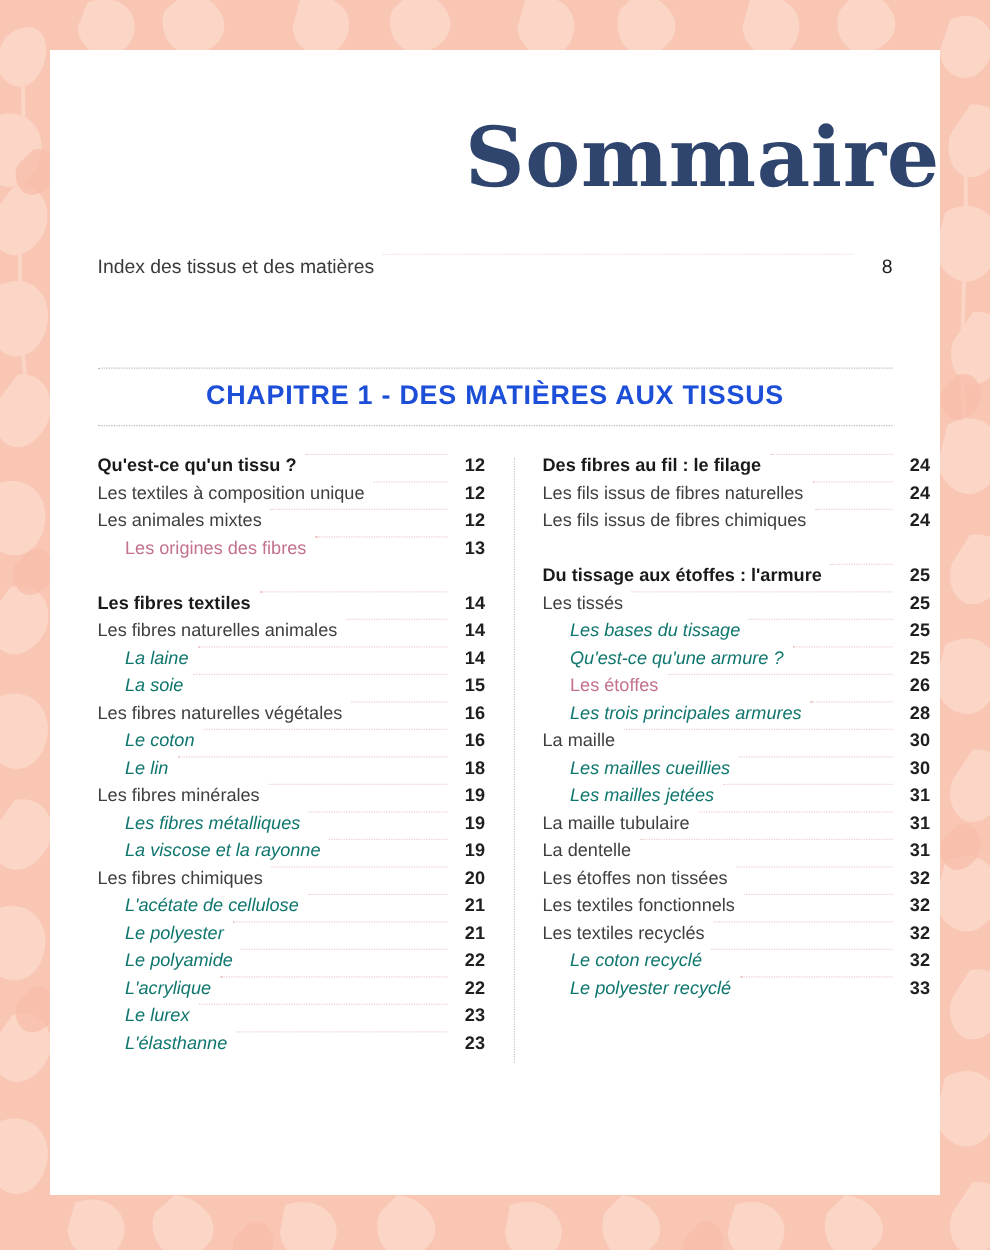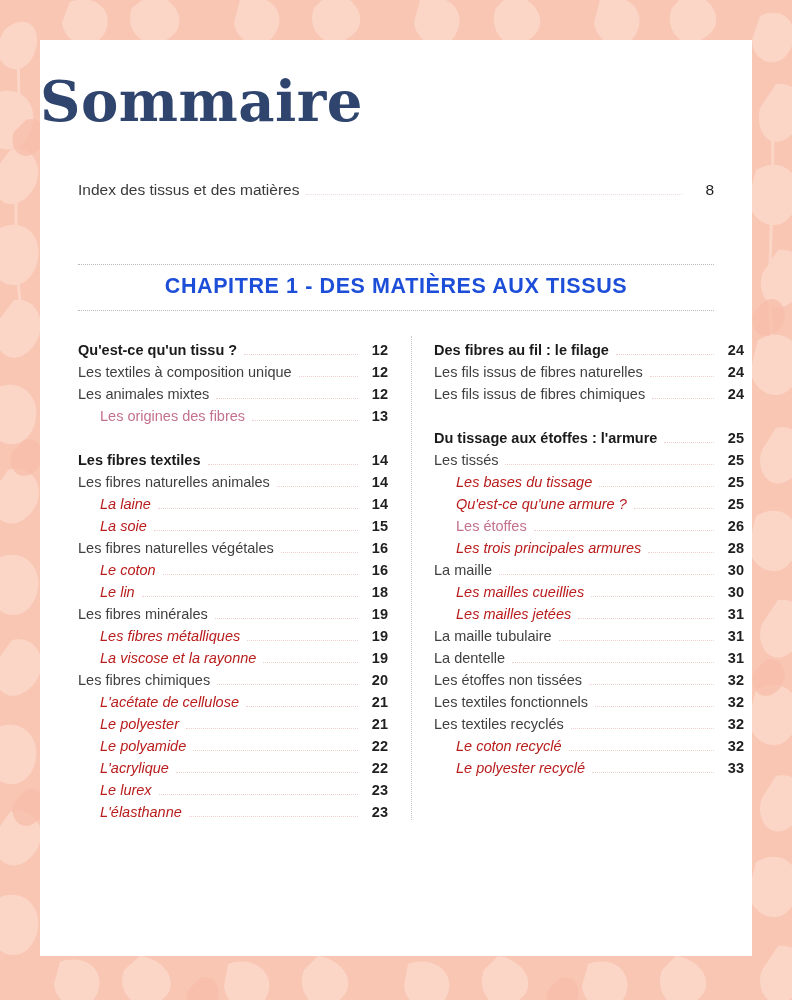--- a/index.html
+++ b/index.html
@@ -28,35 +28,35 @@
     left: 40px;
     top: 40px;
     width: 712px;
     height: 916px;
     background: #ffffff;
     z-index: 1;
   }
 
   
   #page-title {
-    text-align: left;
+    text-align: right;
     color: #2f456e;
     font-family: "DejaVu Serif", "Liberation Serif", serif;
     font-weight: bold;
-    font-size: 56px;
+    font-size: 66px;
     letter-spacing: 0.5px;
     margin: 0;
-    padding-top: 32px;
+    padding-top: 52px;
     line-height: 1.05;
   }
 
   
   .toc-row {
     display: flex;
-    align-items: flex-end;
+    align-items: flex-start;
     font-size: 14.5px;
     line-height: 1.0;
     color: #3a3a3a;
   }
   .toc-label { white-space: nowrap; }
   .toc-leader {
     flex: 1 1 auto;
     min-width: 6px;
     margin: 0 6px 0 7px;
     height: 1px;
@@ -111,21 +111,21 @@
     align-self: stretch;
   }
 
   
   .group { margin-bottom: 0; }
   .group + .group { margin-top: 22px; }
 
   .lvl1 .toc-label { font-weight: bold; color: #1a1a1a; font-size: 14.5px; }
   .lvl2 .toc-label { font-weight: normal; color: #3f3f3f; font-size: 14.5px; }
   .lvl3 { padding-left: 22px; }
-  .lvl3 .toc-label { font-style: italic; color: #b91c1c; font-size: 14.5px; }
+  .lvl3 .toc-label { font-style: italic; color: #0f766e; font-size: 14.5px; }
 
   .pink .toc-label { color: #c3718c; font-style: normal; }
 
   .toc-row { height: 22px; }
   .toc-page { width: 24px; }
 </style>
 </head>
 <body>
 
 <div id="bg-pattern">

